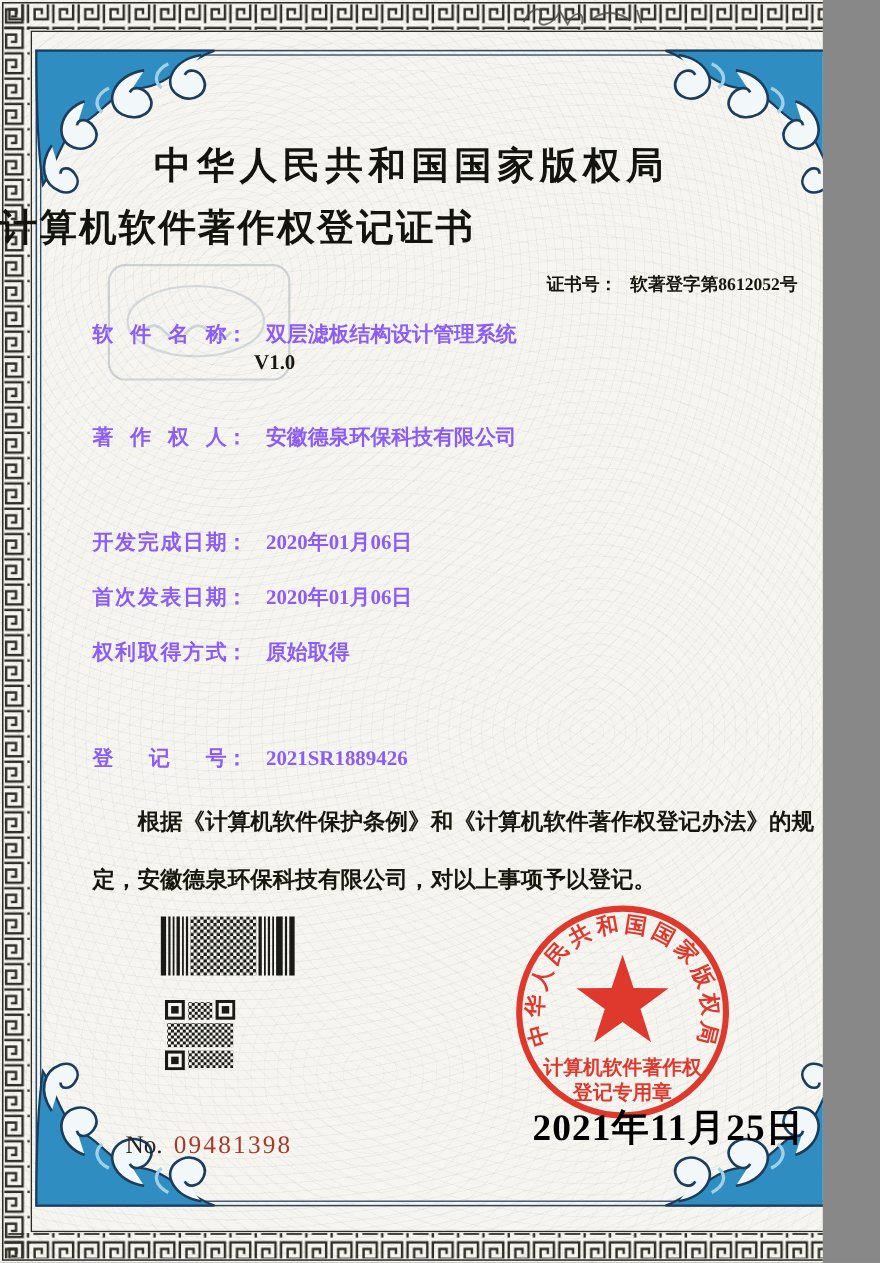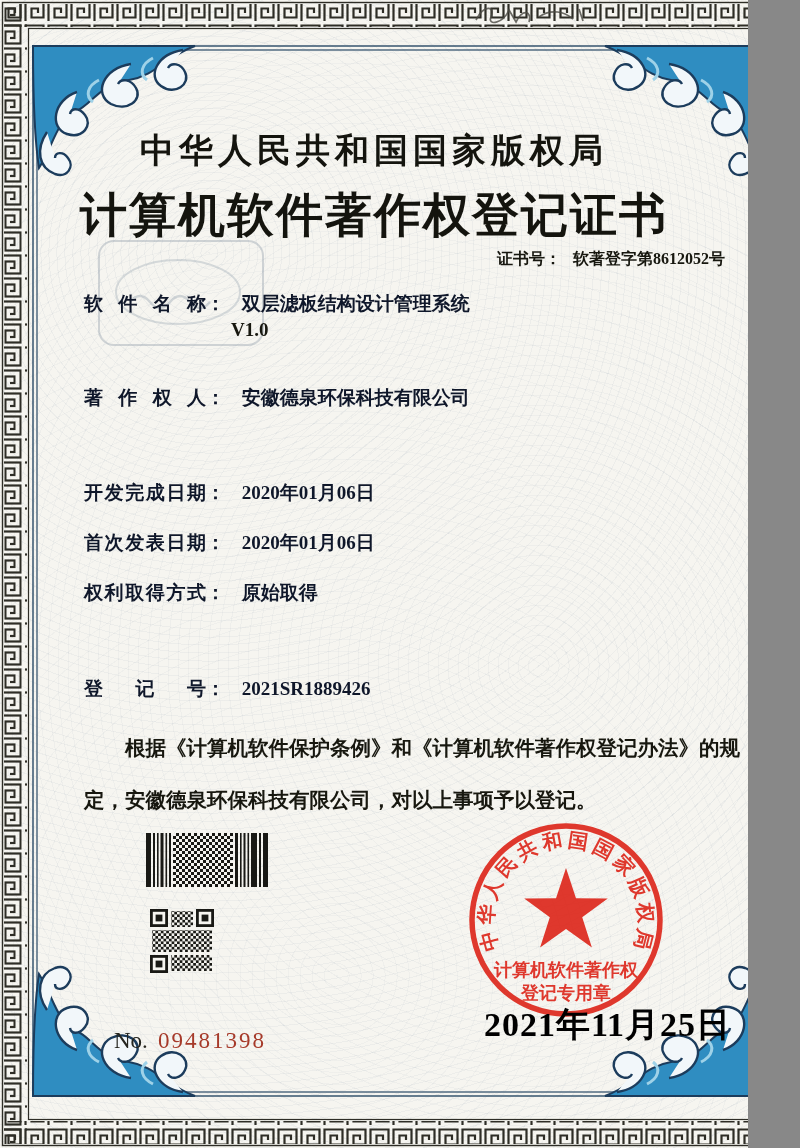--- a/index.html
+++ b/index.html
@@ -17,32 +17,32 @@
       repeating-radial-gradient(circle at 45% 85%, rgba(110,130,155,.05) 0 1px, transparent 1px 12px);
   }
   .borderlayer { position:absolute; inset:0; z-index:1; }
   .content { position:absolute; inset:0; z-index:2; }
 
   .title {
     position:absolute; top:128px; left:0; width:100%; text-align:center;
     font-size:34px; font-weight:bold; letter-spacing:5px; color:#14140e;
   }
   .subtitle {
-    position:absolute; top:184px; left:0; width:100%; text-align:center;
-    font-size:47px; font-weight:bold; letter-spacing:2px; color:#14140e;
+    position:absolute; top:184px; left:0; width:100%; text-align:left;
+    font-size:34px; font-weight:bold; letter-spacing:2px; color:#14140e;
   }
   .certno {
     position:absolute; top:249px; left:497px;
     font-size:16px; font-weight:bold; white-space:nowrap;
   }
   .certno .val { margin-left:12px; }
 
   .frow {
     position:absolute; left:84px; font-size:19px; font-weight:bold;
-    white-space:nowrap; color:#0f172a;
+    white-space:nowrap; color:#8b5cf6;
   }
   .jl {
     display:inline-block; width:122px; white-space:nowrap;
     text-align:justify; text-align-last:justify;
   }
   .fvalue { margin-left:12px; }
   .fvalue2 { position:absolute; left:231px; font-size:19px; font-weight:bold; }
 
   .statement {
     position:absolute; left:84px; top:722px; width:664px;

